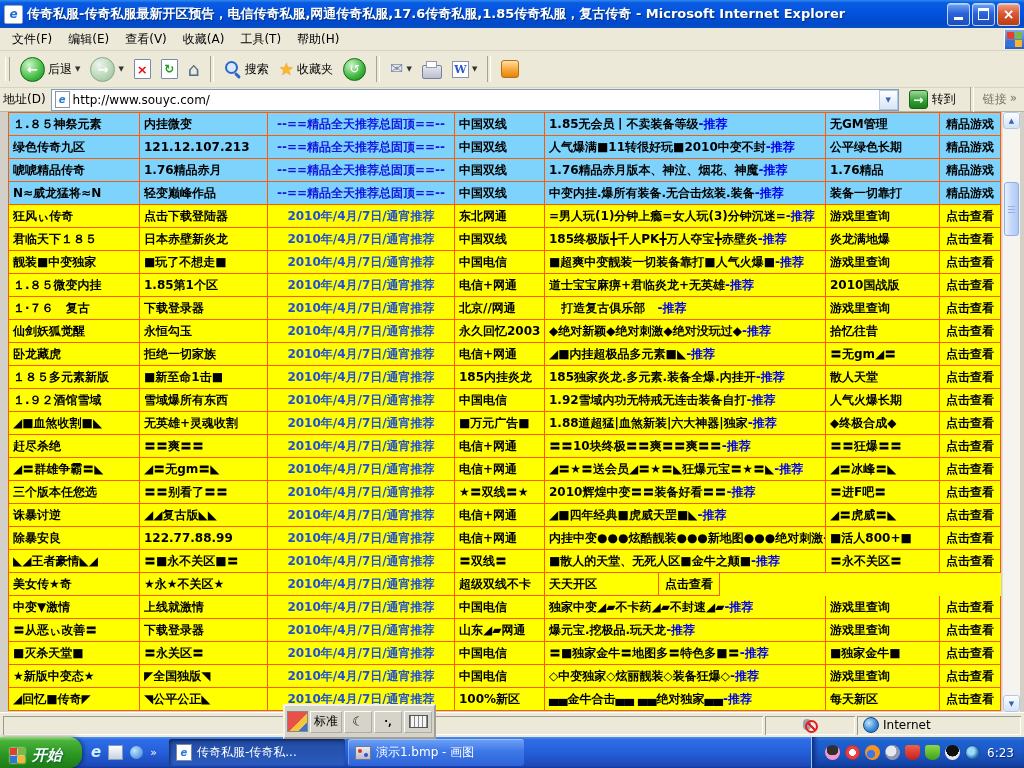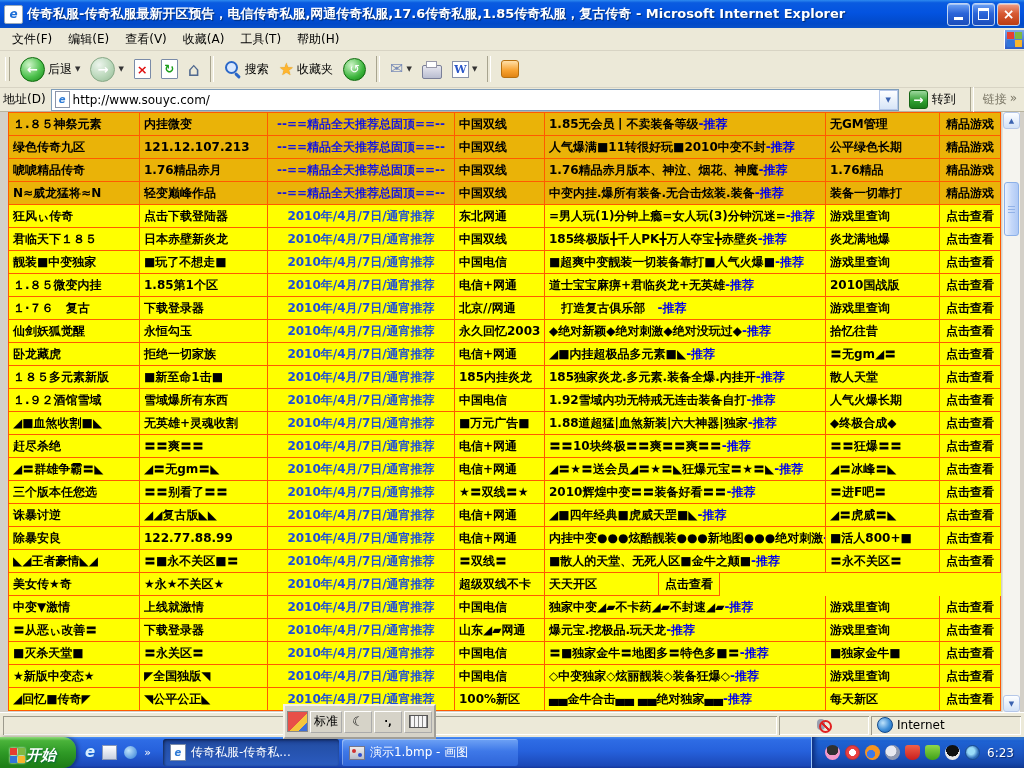--- a/index.html
+++ b/index.html
@@ -66,21 +66,21 @@
     display:grid;place-items:center;font-size:7px;color:#3A62B0;}
   .gobtn{display:flex;align-items:center;gap:4px;padding:1px 5px;}
   .go-icon{width:17px;height:17px;border-radius:3px;color:#fff;display:grid;place-items:center;font-size:12px;font-weight:bold;
     background:linear-gradient(#9ED89E,#2F9E2F 60%,#1C7F1C);border:1px solid #156515;}
   .links{color:#7A7665;display:flex;align-items:flex-start;gap:3px;padding-right:4px;}
 
   
   .content{top:112px;height:600px;background:#D4D0C8;overflow:hidden;}
   .stable{position:absolute;left:8px;top:0;border-top:1px solid #FF5A00;border-left:1px solid #FF5A00;background:#FFFF00;}
   .trow{display:flex;height:23px;box-sizing:border-box;background:#FFFF00;}
-  .trow.pinned{background:#eab308;}
+  .trow.pinned{background:#7dd3fc;}
   .tcell{box-sizing:border-box;border-right:1px solid #FF5A00;border-bottom:1px solid #FF5A00;
     padding:3px 4px 0;font-weight:bold;white-space:nowrap;overflow:hidden;line-height:17px;color:#000;}
   .col-name{width:131px;}
   .col-desc{width:128px;}
   .col-date{width:187px;color:#1d4ed8;text-align:center;}
   .trow.pinned .col-date{color:#1515E0;}
   .col-line{width:90px;}
   .col-feature{width:281px;}
   .col-extra{width:114px;}
   .col-view{width:61px;text-align:center;}
@@ -95,21 +95,21 @@
   .sthumb{position:absolute;left:1px;top:70px;width:15px;height:54px;border-radius:3px;
     background:linear-gradient(90deg,#EAF1FD,#C5D8F9 50%,#AFC9F5);border:1px solid #8CB0E8;box-sizing:border-box;}
   .sthumb::after{content:"";position:absolute;left:3px;right:3px;top:50%;margin-top:-4px;height:8px;
     background:repeating-linear-gradient(0deg,#92B2E8 0 1px,transparent 1px 3px);}
 
   
   .statusbar{bottom:31px;height:25px;background:#ECE9D8;border-top:1px solid #fff;display:flex;align-items:center;gap:2px;padding:0 3px;}
   .spanel{height:19px;box-shadow:inset 1px 1px 0 #9C9A8C,inset -1px -1px 0 #fff;display:flex;align-items:center;gap:4px;padding:0 6px;box-sizing:border-box;}
   .sp-main{flex:1;}
   .sp-ico{width:90px;justify-content:center;}
-  .sp-zone{width:150px;}
+  .sp-zone{width:164px;}
   .blocked{width:15px;height:15px;position:relative;}
   .blocked::before{content:"";position:absolute;left:0;top:1px;width:8px;height:11px;background:#9AA0B0;border-radius:4px;}
   .blocked::after{content:"";position:absolute;right:0;bottom:0;width:9px;height:9px;border:2px solid #E02020;border-radius:50%;
     background:linear-gradient(45deg,transparent 42%,#E02020 42%,#E02020 58%,transparent 58%);}
   .globe{width:14px;height:14px;border-radius:50%;border:1px solid #11498C;
     background:radial-gradient(circle at 35% 35%,#BFE3FB,#3E8ED8 55%,#1A5FAE);}
 
   
   .imebar{position:absolute;left:283px;top:704px;height:29px;background:#D6D3C8;border:2px outset #F5F2E8;
     display:flex;align-items:center;gap:2px;padding:1px 2px;z-index:5;}
@@ -117,21 +117,21 @@
     background:linear-gradient(135deg,#E85048 0 55%,#F5C63C 55% 78%,#3E6ED8 78%);}
   .ime-btn{height:20px;min-width:20px;background:#D6D3C8;border:1px outset #fff;display:grid;place-items:center;padding:0 3px;}
   .moon{font-size:13px;line-height:1;color:#000;}
   .punct{font-size:10px;font-weight:bold;}
   .kbd{width:17px;height:11px;background:#F5F5F5;border:1px solid #555;
     background-image:repeating-linear-gradient(90deg,#888 0 1px,transparent 1px 4px);}
 
   
   .taskbar{bottom:0;height:31px;display:flex;align-items:stretch;
     background:linear-gradient(180deg,#4A90F4 0%,#2E6CE5 9%,#2661DC 45%,#1C49B8 92%,#15379B 100%);}
-  .startbtn{display:flex;align-items:center;padding:6px 20px 0 9px;border-radius:0 13px 13px 0;
+  .startbtn{display:flex;align-items:center;gap:6px;padding:6px 20px 0 9px;border-radius:0 13px 13px 0;
     background:linear-gradient(180deg,#8FDB7C 0%,#4AB33A 12%,#2F9A26 50%,#1E7F17 95%);box-shadow:2px 0 4px #00000066;}
   .startflag{width:17px;height:17px;display:grid;grid-template-columns:7px 7px;grid-template-rows:7px 7px;gap:1px;place-content:center;
     filter:drop-shadow(0 0 1px #fff);}
   .start-label{color:#fff;font-weight:bold;font-style:italic;font-size:15px;text-shadow:1px 1px 2px #063;}
   .quick{display:flex;align-items:center;gap:7px;padding:0 9px;}
   .ql-e{color:#D8ECFF;font-weight:bold;font-style:italic;font-size:15px;text-shadow:0 0 2px #0066CC;line-height:1;}
   .ql-b{width:13px;height:13px;background:linear-gradient(#fff,#C8D0E0);border:1px solid #8898B8;}
   .ql-c{width:13px;height:13px;border-radius:50%;background:radial-gradient(circle at 35% 35%,#BFE3FB,#2E7BD6);}
   .chev{color:#fff;font-size:11px;}
   .tasks{flex:1;display:flex;gap:3px;padding:2px 3px;align-items:stretch;}

